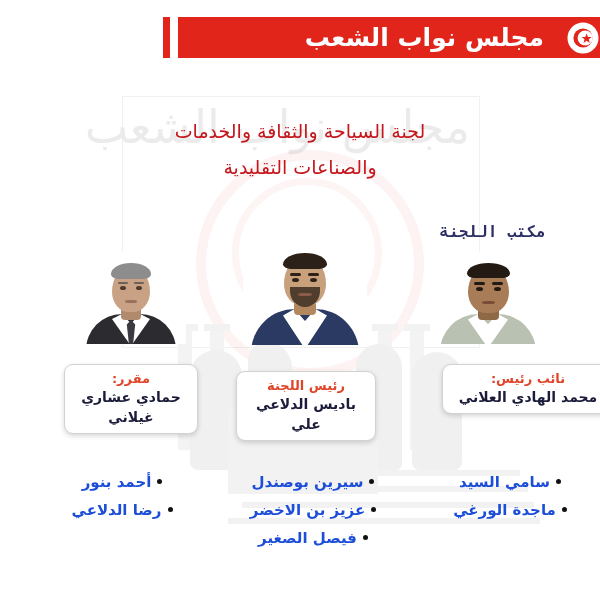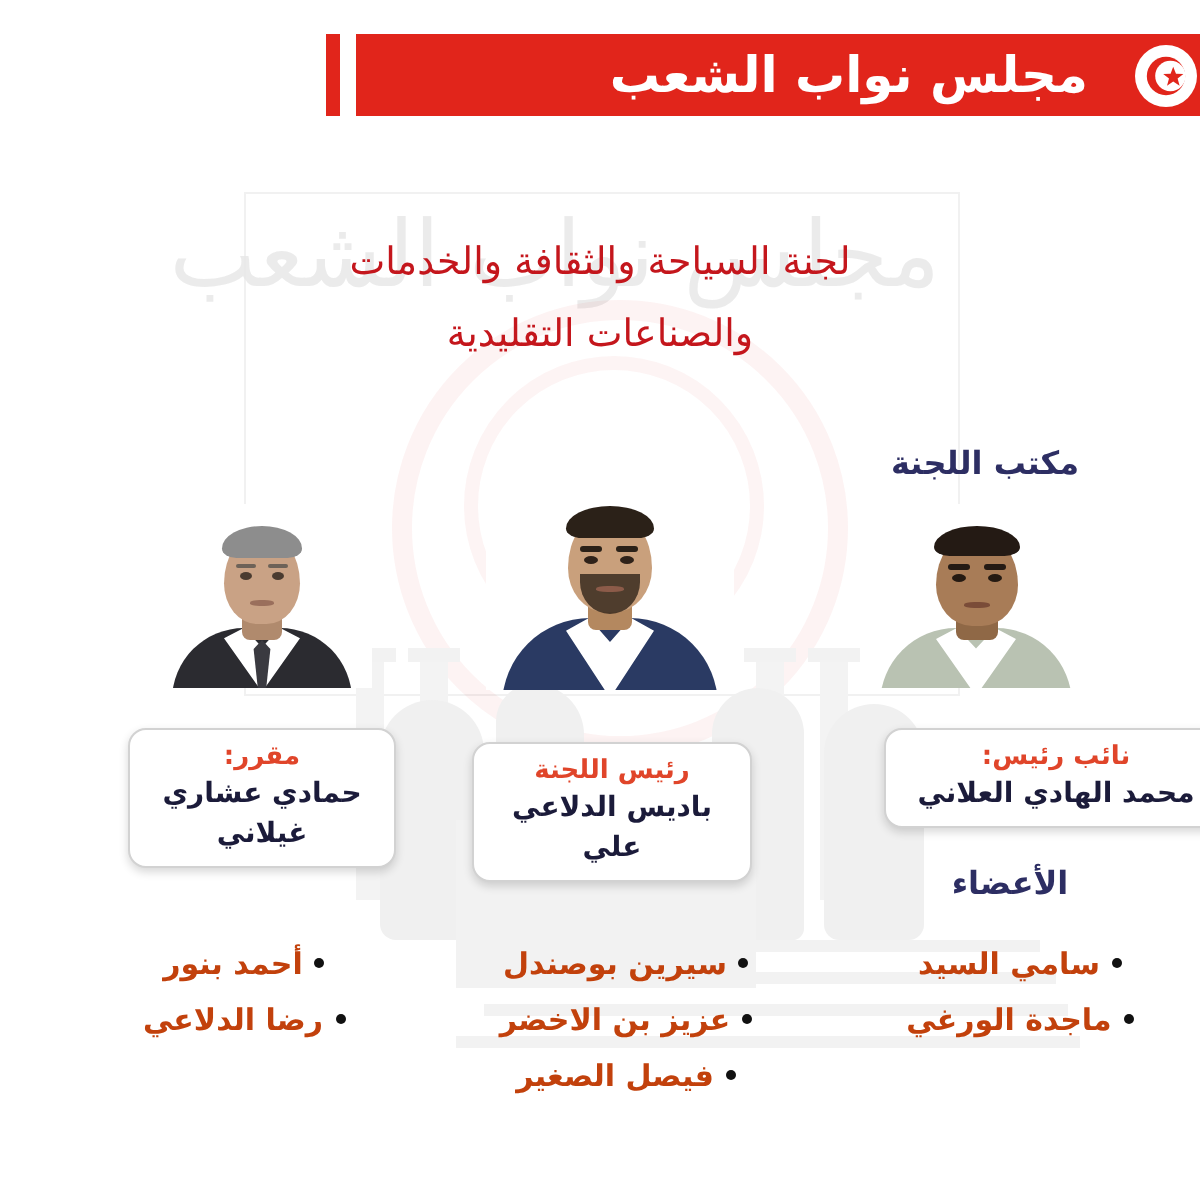--- a/index.html
+++ b/index.html
@@ -150,20 +150,21 @@
   
   .bureau-heading {
     position: absolute;
     top: 222px;
     left: 405px;
     width: 175px;
     text-align: center;
     color: #2d2e63;
     font-size: 16px;
     font-weight: bold;
+    font-family: Liberation Mono, monospace;
   }
 
   .person {
     position: absolute;
   }
   .photo {
     position: relative;
     background: #fdfdfd;
     overflow: hidden;
   }
@@ -250,21 +251,21 @@
     text-align: center;
     color: #2d2e63;
     font-size: 16px;
     font-weight: bold;
   }
   .members-col {
     position: absolute;
     text-align: center;
   }
   .member-item {
-    color: #c2410c;
+    color: #1d4ed8;
     font-size: 15px;
     font-weight: bold;
     line-height: 28px;
     white-space: nowrap;
   }
   .bullet-dot {
     display: inline-block;
     width: 5px;
     height: 5px;
     border-radius: 50%;
@@ -387,21 +388,20 @@
       <div class="eye" style="left:44px; top:35px; width:7px; height:4px; background:#251a12;"></div>
       <div class="eye" style="left:62px; top:35px; width:7px; height:4px; background:#251a12;"></div>
       <div class="mouth" style="left:50px; top:49px; width:13px; height:3px; background:#7a4c38;"></div>
     </div>
   </div>
   <div class="name-card" style="left:442px; top:336px; width:172px;">
     <span class="role">نائب رئيس:</span>
     <span class="pname">محمد الهادي العلاني</span>
   </div>
 
-  <div class="members-heading">الأعضاء</div>
 
   <div class="members-col" style="left:440px; top:468px; width:140px;">
     <div class="member-item"><span class="bullet-dot"></span><span>سامي السيد</span></div>
     <div class="member-item"><span class="bullet-dot"></span><span>ماجدة الورغي</span></div>
   </div>
 
   <div class="members-col" style="left:238px; top:468px; width:150px;">
     <div class="member-item"><span class="bullet-dot"></span><span>سيرين بوصندل</span></div>
     <div class="member-item"><span class="bullet-dot"></span><span>عزيز بن الاخضر</span></div>
     <div class="member-item"><span class="bullet-dot"></span><span>فيصل الصغير</span></div>

